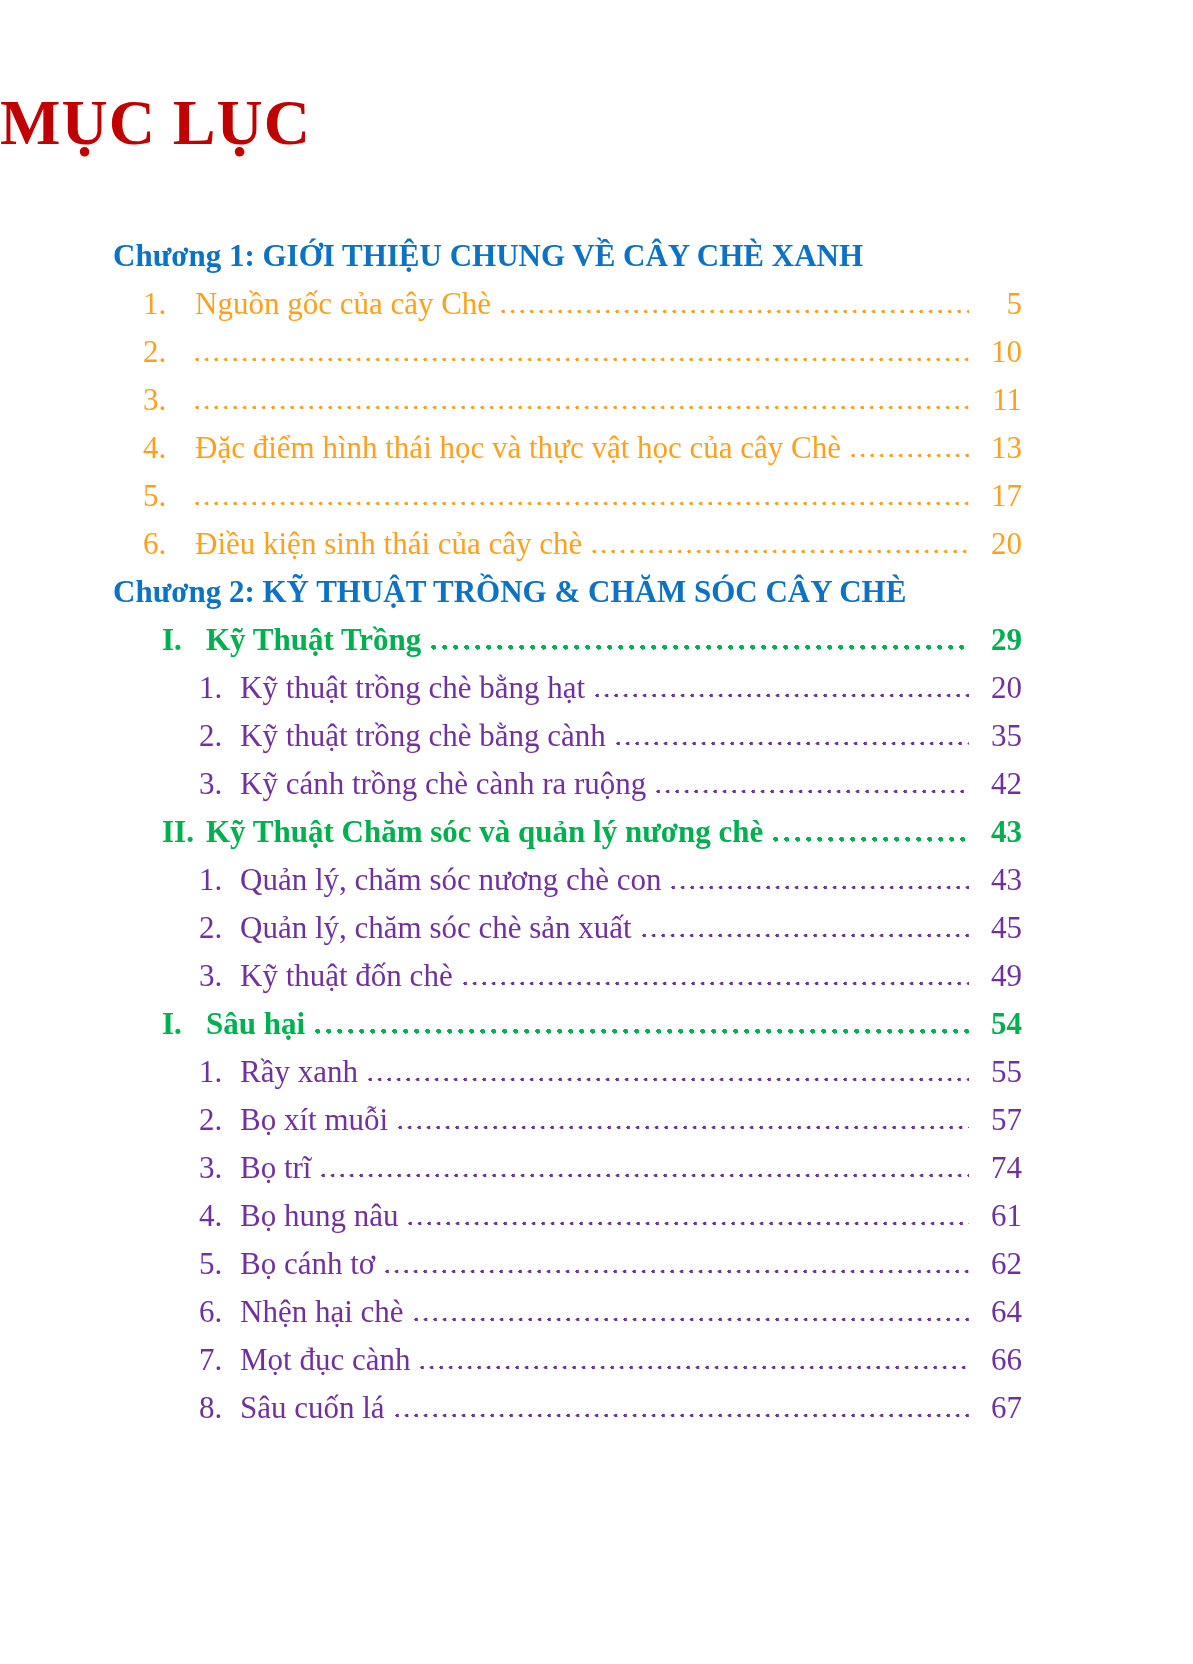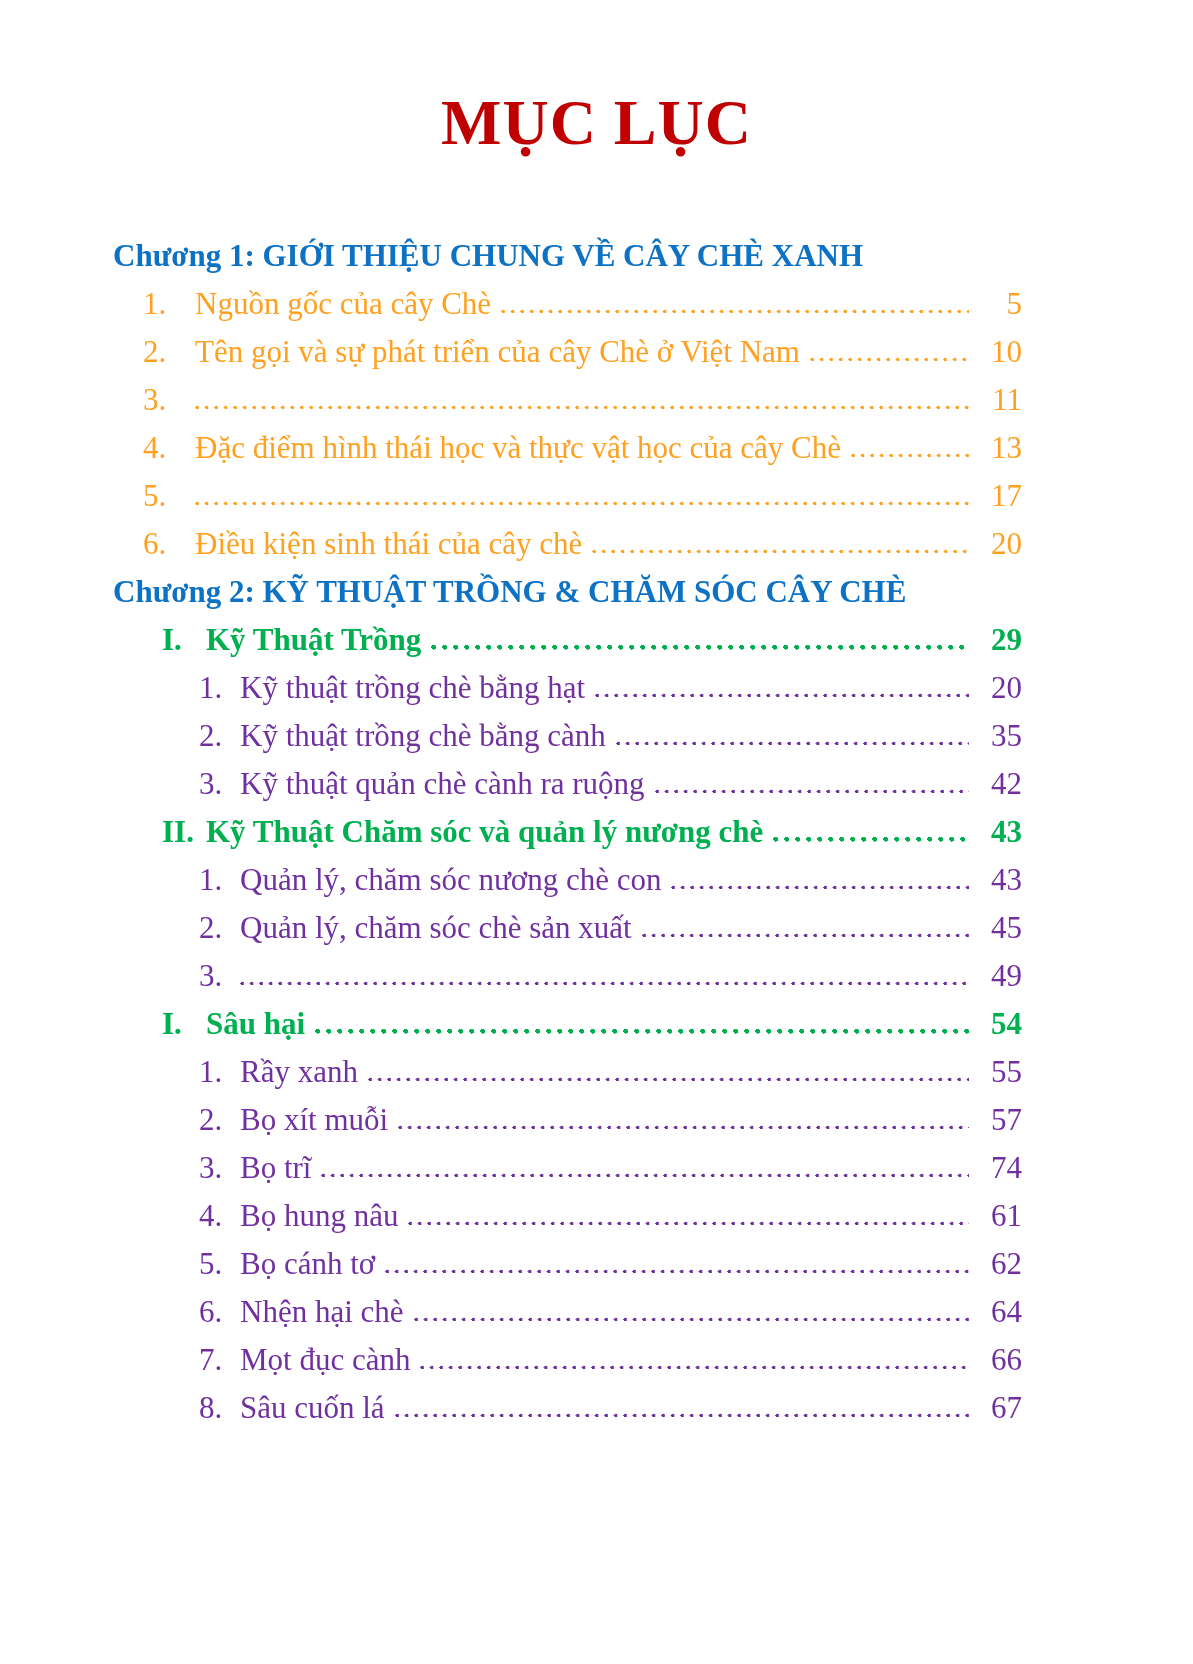--- a/index.html
+++ b/index.html
@@ -5,21 +5,20 @@
   html, body { margin: 0; padding: 0; }
   body {
     width: 1193px;
     height: 1664px;
     background: #ffffff;
     font-family: "Liberation Serif", "DejaVu Serif", serif;
     overflow: hidden;
   }
   .page-title {
     margin-top: 88px;
-    text-align: center;
     font-size: 64px;
     line-height: 70px;
     font-weight: bold;
     color: var(--title-color, #C00000);
     letter-spacing: 1px;
   }
   .toc {
     margin: 74px 0 12px 113px;
     width: 909px;
   }
@@ -81,21 +80,20 @@
 
   <div class="row l1">
     <span class="marker">1.</span>
     <span class="text">Nguồn gốc của cây Chè</span>
     <span class="leader"></span>
     <span class="page-num">5</span>
   </div>
 
   <div class="row l1">
     <span class="marker">2.</span>
-    <span class="text">Tên gọi và sự phát triển của cây Chè ở Việt Nam</span>
     <span class="leader"></span>
     <span class="page-num">10</span>
   </div>
 
   <div class="row l1">
     <span class="marker">3.</span>
     <span class="leader"></span>
     <span class="page-num">11</span>
   </div>
 
@@ -141,21 +139,21 @@
 
   <div class="row l2">
     <span class="marker">2.</span>
     <span class="text">Kỹ thuật trồng chè bằng cành</span>
     <span class="leader"></span>
     <span class="page-num">35</span>
   </div>
 
   <div class="row l2">
     <span class="marker">3.</span>
-    <span class="text">Kỹ thuật quản chè cành ra ruộng</span>
+    <span class="text">Kỹ cánh trồng chè cành ra ruộng</span>
     <span class="leader"></span>
     <span class="page-num">42</span>
   </div>
 
   <div class="row section">
     <span class="marker">II.</span>
     <span class="text">Kỹ Thuật Chăm sóc và quản lý nương chè</span>
     <span class="leader"></span>
     <span class="page-num">43</span>
   </div>
@@ -169,20 +167,21 @@
 
   <div class="row l2">
     <span class="marker">2.</span>
     <span class="text">Quản lý, chăm sóc chè sản xuất</span>
     <span class="leader"></span>
     <span class="page-num">45</span>
   </div>
 
   <div class="row l2">
     <span class="marker">3.</span>
+    <span class="text">Kỹ thuật đốn chè</span>
     <span class="leader"></span>
     <span class="page-num">49</span>
   </div>
 
 
   <div class="row section">
     <span class="marker">I.</span>
     <span class="text">Sâu hại</span>
     <span class="leader"></span>
     <span class="page-num">54</span>

